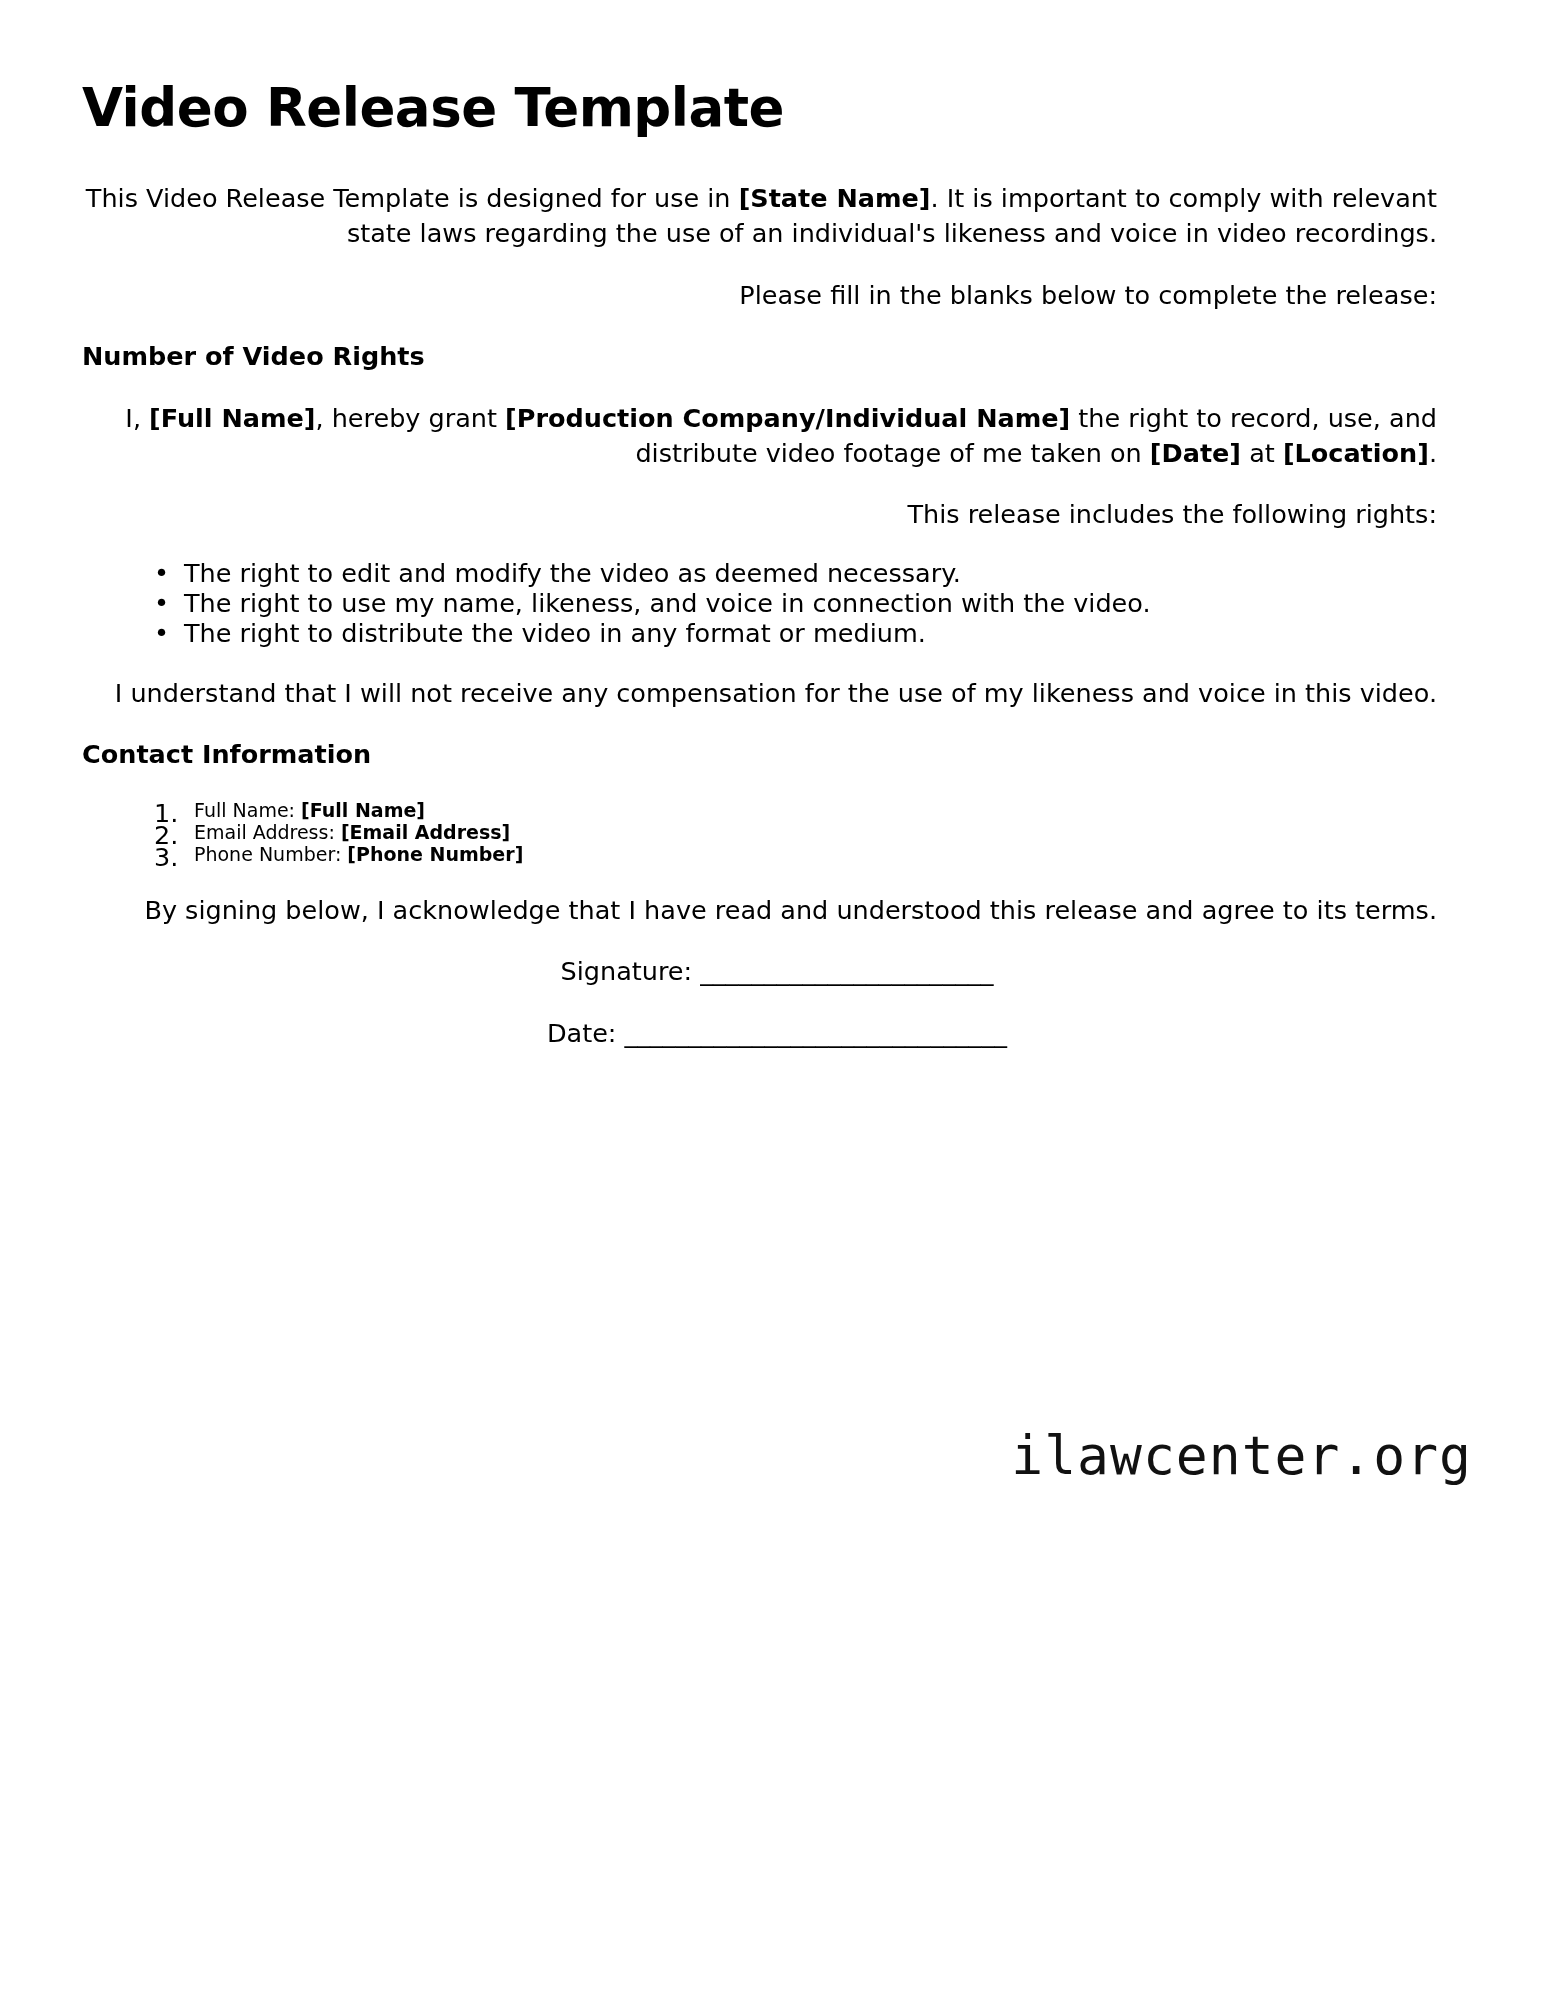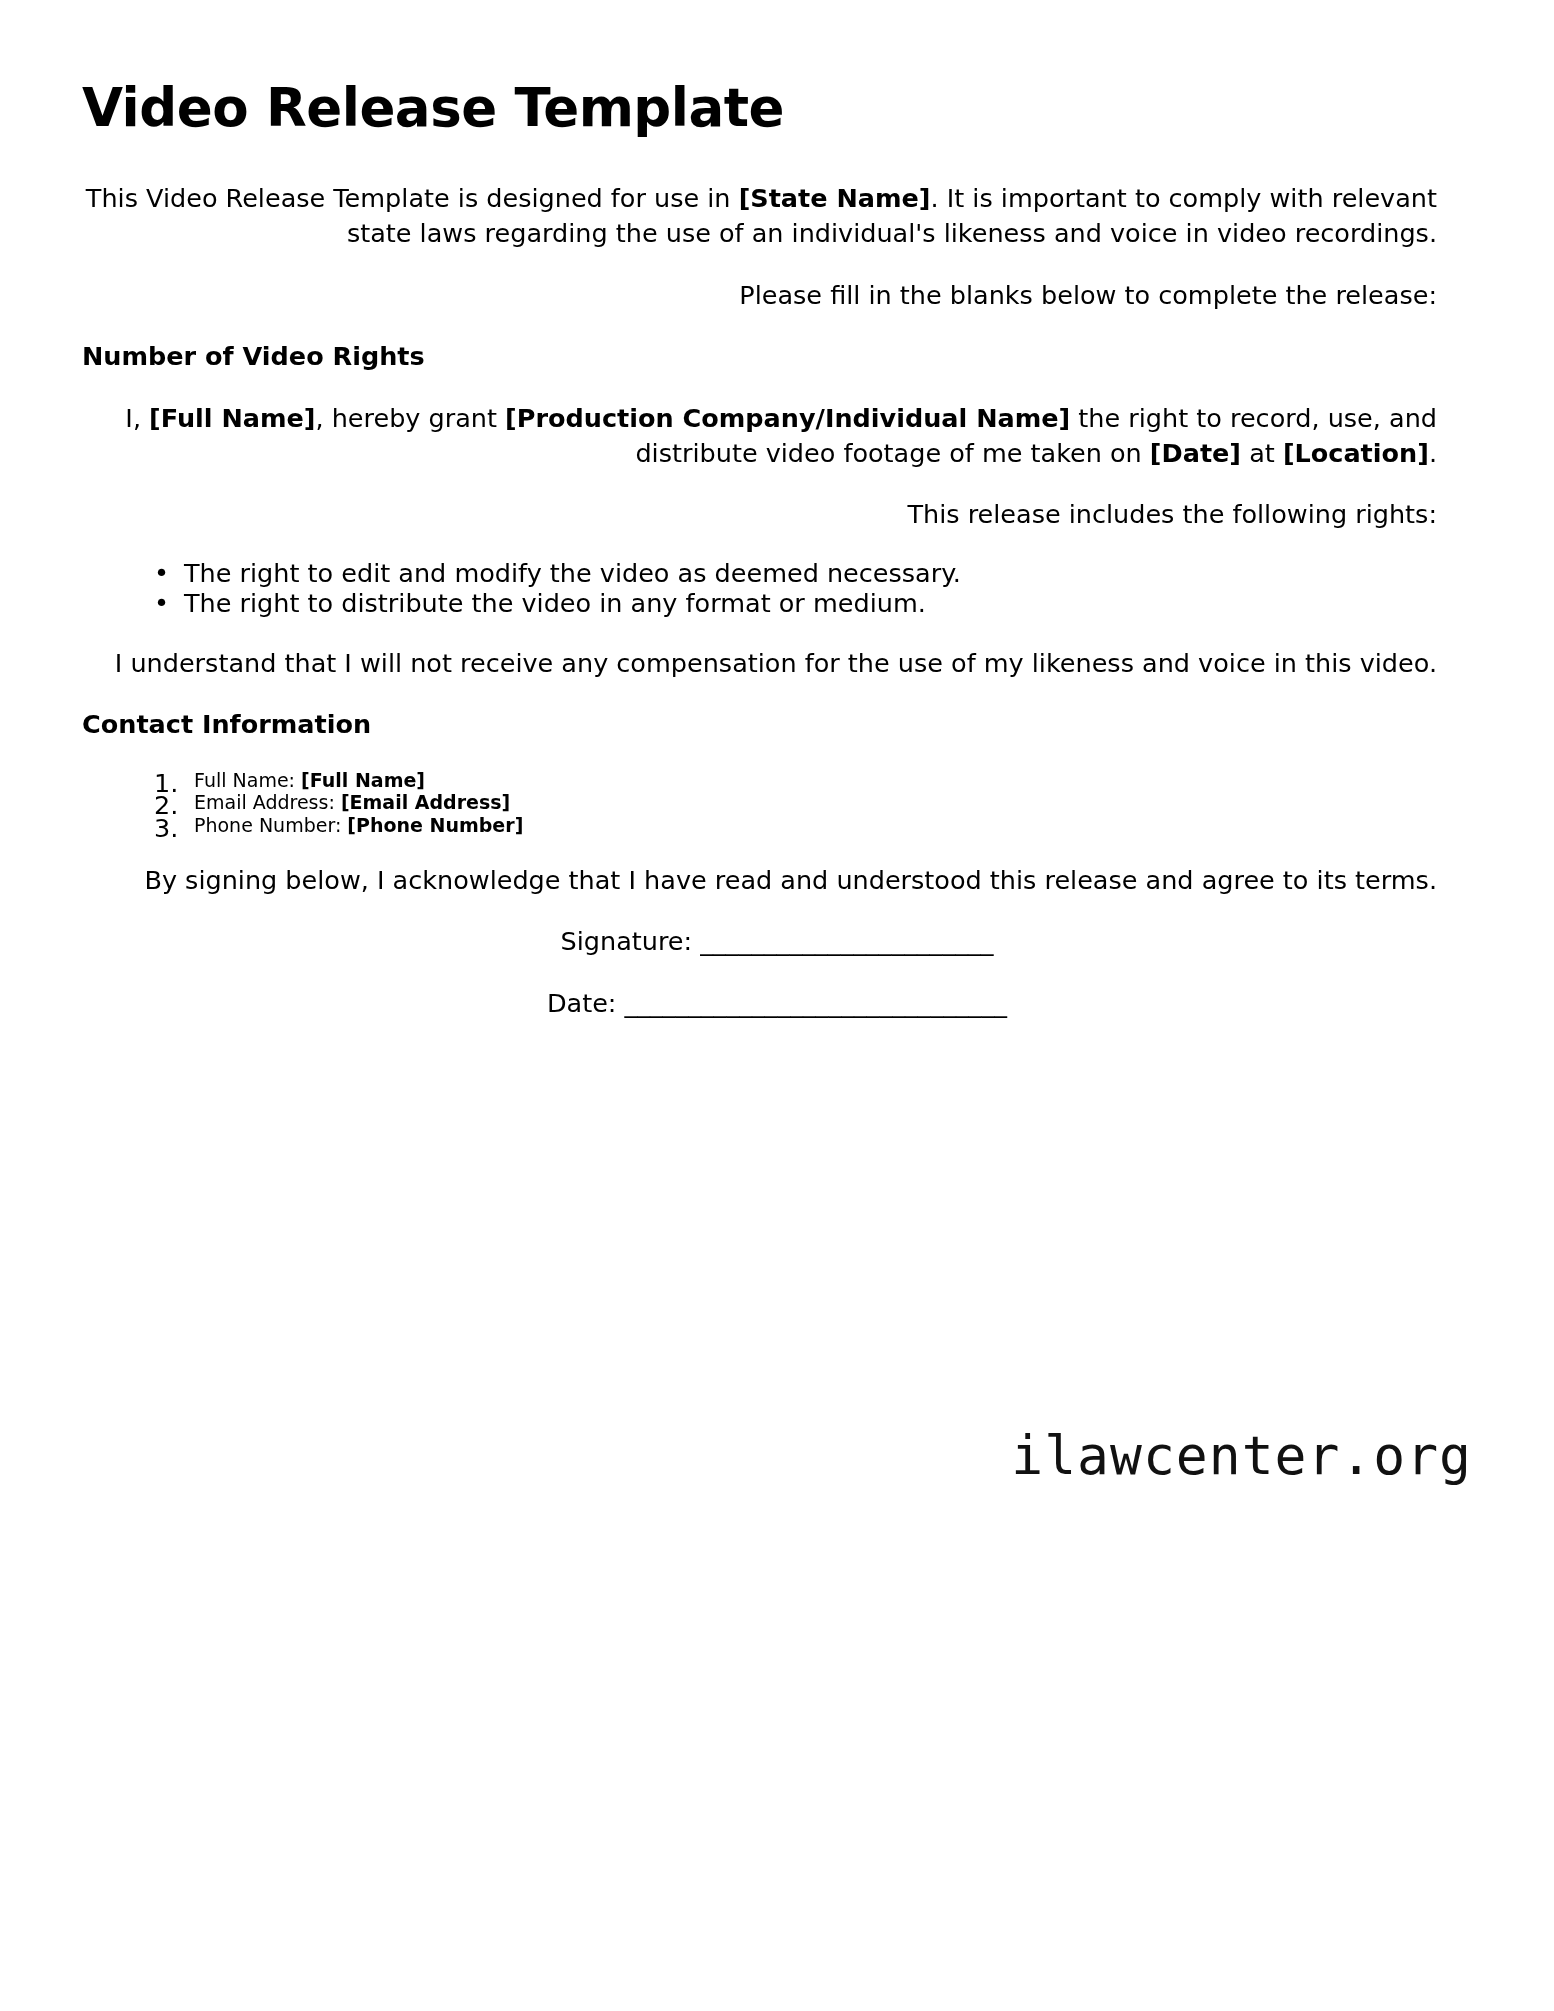--- a/index.html
+++ b/index.html
@@ -127,20 +127,21 @@
   <p class="para">Please fill in the blanks below to complete the release:</p>
 
   <h2 class="section-heading">Number of Video Rights</h2>
 
   <p class="para"><span>I, </span><span class="bold">[Full Name]</span><span>, hereby grant </span><span class="bold">[Production Company/Individual Name]</span><span> the right to record, use, and distribute video footage of me taken on </span><span class="bold">[Date]</span><span> at </span><span class="bold">[Location]</span><span>.</span></p>
 
   <p class="para">This release includes the following rights:</p>
 
   <ul class="rights-list">
     <li>The right to edit and modify the video as deemed necessary.</li>
+    <li>The right to use my name, likeness, and voice in connection with the video.</li>
     <li>The right to distribute the video in any format or medium.</li>
   </ul>
 
   <p class="para">I understand that I will not receive any compensation for the use of my likeness and voice in this video.</p>
 
   <h2 class="section-heading">Contact Information</h2>
 
   <ol class="contact-list">
     <li><span>Full Name: </span><span class="bold">[Full Name]</span></li>
     <li><span>Email Address: </span><span class="bold">[Email Address]</span></li>

